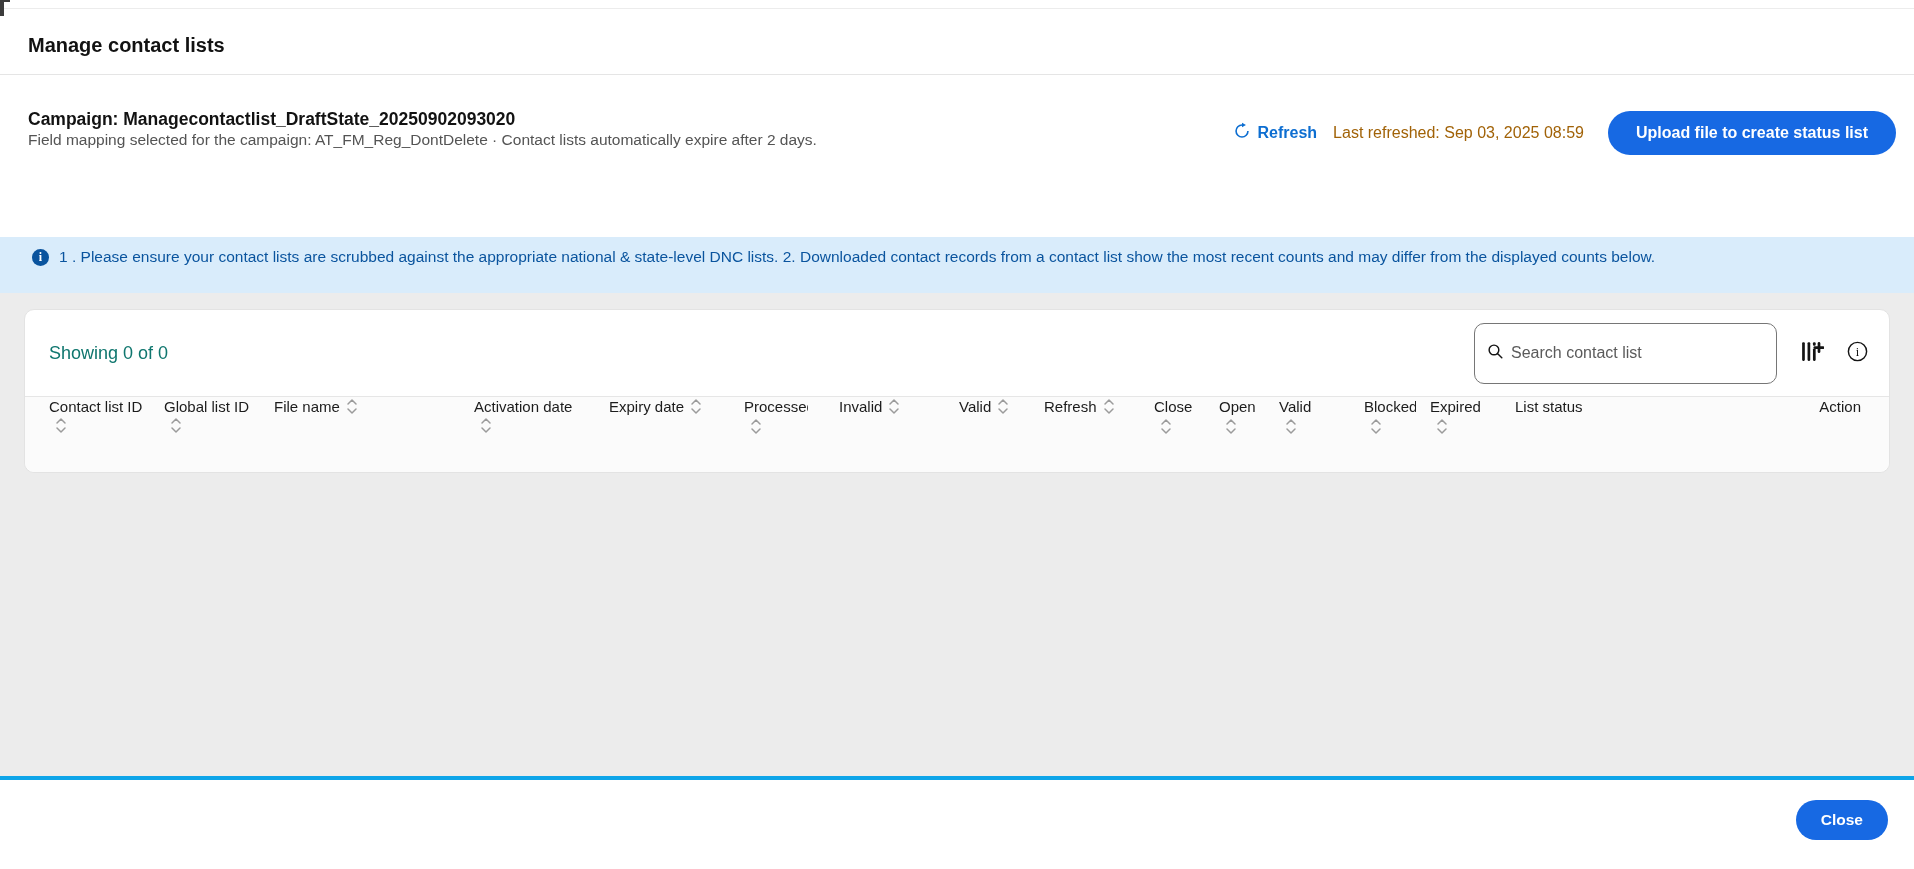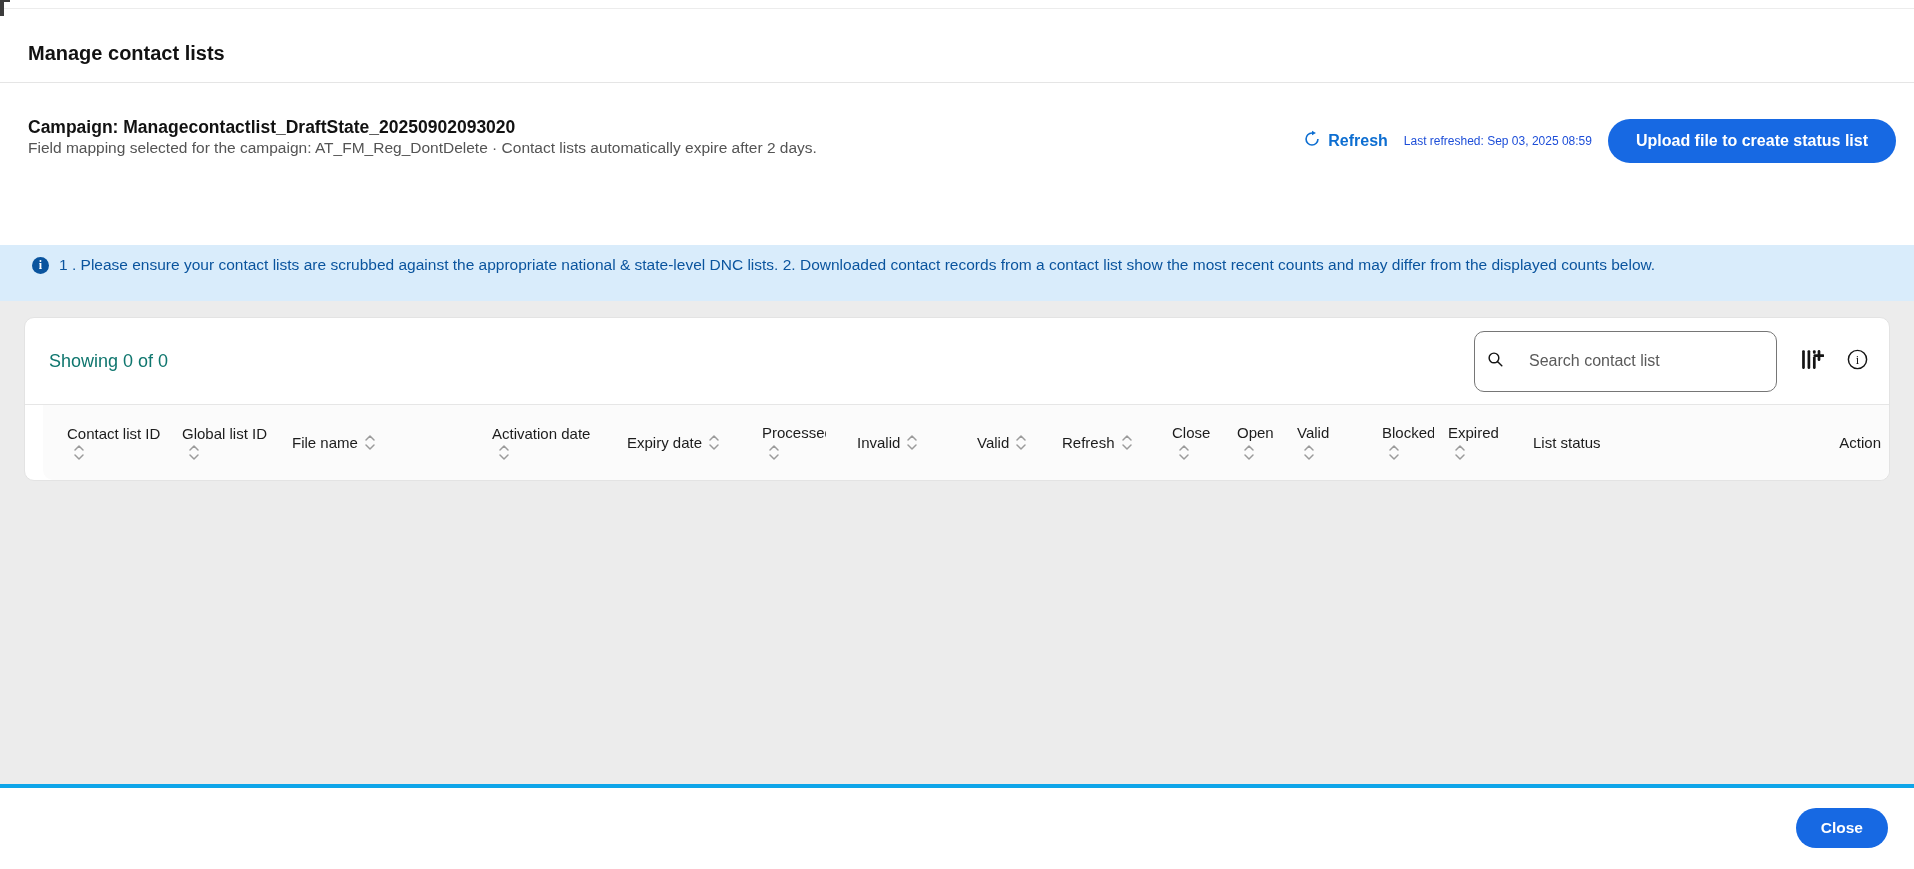--- a/index.html
+++ b/index.html
@@ -4,57 +4,57 @@
 <style>
   * { margin:0; padding:0; box-sizing:border-box; }
   html,body { width:1914px; height:869px; background:#fff; overflow:hidden;
               font-family:"Liberation Sans", sans-serif; color:#141414; position:relative; }
 
   
   .corner-artifact { position:absolute; top:0; left:0; width:4px; height:16px; background:#3c3c3c; }
   .corner-artifact:after { content:""; position:absolute; top:0; left:0; width:10px; height:2px; background:#3c3c3c; }
   .top-hairline { position:absolute; top:8px; left:4px; right:0; height:1px; background:#ececec; }
 
-  .topbar { padding:26px 28px 18px 28px; border-bottom:1px solid #e5e5e5; height:67px; margin-top:16px; }
+  .topbar { padding:26px 28px 18px 28px; border-bottom:1px solid #e5e5e5; height:67px; margin-top:8px; }
   .page-title { font-size:20px; font-weight:bold; color:#121212; }
 
   .campaign-section { display:flex; justify-content:space-between; align-items:flex-start;
                       padding:34px 18px 62px 28px; }
   .campaign-heading { font-size:17.5px; font-weight:bold; color:#121212; margin-bottom:1px; }
   .campaign-sub { font-size:15.5px; color:#545454; }
 
   .campaign-actions { display:flex; align-items:center; gap:16px; margin-top:2px; }
   .refresh-link { display:flex; align-items:center; gap:7px; color:#0d6ed1; font-size:16px;
                   font-weight:600; cursor:pointer; background:none; border:none; font-family:inherit; }
-  .last-refreshed { font-size:12px; color:#1d4ed8; margin-right:0; }
+  .last-refreshed { font-size:16px; color:#a16207; margin-right:8px; }
   .btn-primary { background:#1769e3; color:#fff; border:none; border-radius:22px; height:44px;
                  padding:0 28px; font-size:16px; font-weight:bold; font-family:inherit; cursor:pointer; }
 
   .banner { margin-top:20px; background:#d9ecfb; color:#0a549e; padding:11px 60px 11px 32px;
             display:flex; gap:10px; font-size:15.5px; line-height:17px; min-height:56px; }
   .banner-info-icon { flex:0 0 auto; width:17px; height:17px; border-radius:50%; background:#0a549e;
                       color:#fff; font-family:"Liberation Serif", serif; font-weight:bold; font-size:12px;
                       display:flex; align-items:center; justify-content:center; margin-top:1px; }
 
   .content-bg { background:#ececec; height:483px; padding:16px 24px 0 24px; }
 
   .card { background:#fff; border:1px solid #e3e3e3; border-radius:10px; }
   .toolbar { display:flex; justify-content:space-between; align-items:center;
              height:87px; padding:0 20px 0 24px; border-bottom:1px solid #e6e6e6; }
   .summary { font-size:18px; color:#0f766e; }
   .toolbar-right { display:flex; align-items:center; gap:22px; }
-  .searchbox { display:flex; align-items:center; gap:25px; width:303px; height:61px;
+  .searchbox { display:flex; align-items:center; gap:7px; width:303px; height:61px;
                border:1px solid #767676; border-radius:10px; padding:0 12px; background:#fff; }
   .searchbox input { border:none; outline:none; flex:1; font-size:16px; font-family:inherit; color:#141414; }
   .searchbox input::placeholder { color:#5a5a5a; opacity:1; }
   .icon-btn { background:none; border:none; cursor:pointer; display:flex; align-items:center; padding:0; }
 
-  .header-row { display:flex; align-items:center; height:75px; padding:0 4px 0 24px;
+  .header-row { display:flex; align-items:flex-start; height:75px; padding:0 24px 0 24px;
                 background:#fbfbfb; border-radius:0 0 10px 10px; font-size:15px; color:#1c1c1c;
-                line-height:19px;margin-left:18px; }
+                line-height:19px; }
   .hcell { flex:0 0 auto; padding-right:14px; }
   .hlabel { }
   .clip .hlabel, .hlabel.clip { display:block; white-space:nowrap; overflow:hidden; }
   .sort-caret { display:inline-block; margin-left:6px; vertical-align:-4px; line-height:0; }
   .below-caret .sort-caret { display:block; margin:1px 0 0 6px; vertical-align:baseline; }
 
   .col-contact-list-id { flex-basis:115px; }
   .col-global-list-id  { flex-basis:110px; }
   .col-file-name       { flex-basis:200px; }
   .col-activation-date { flex-basis:135px; }

